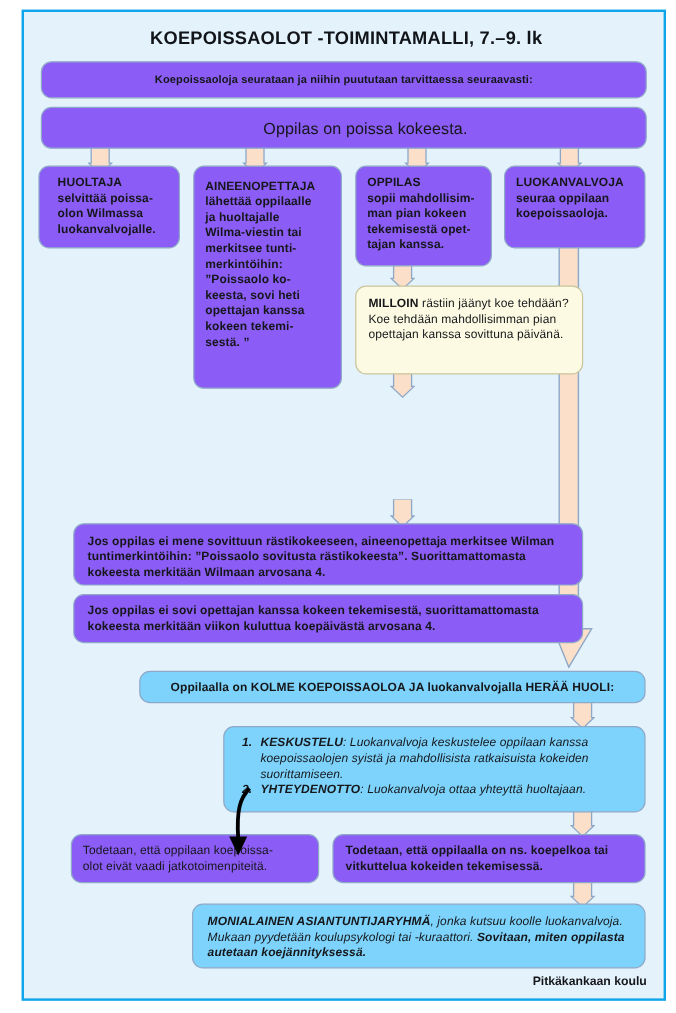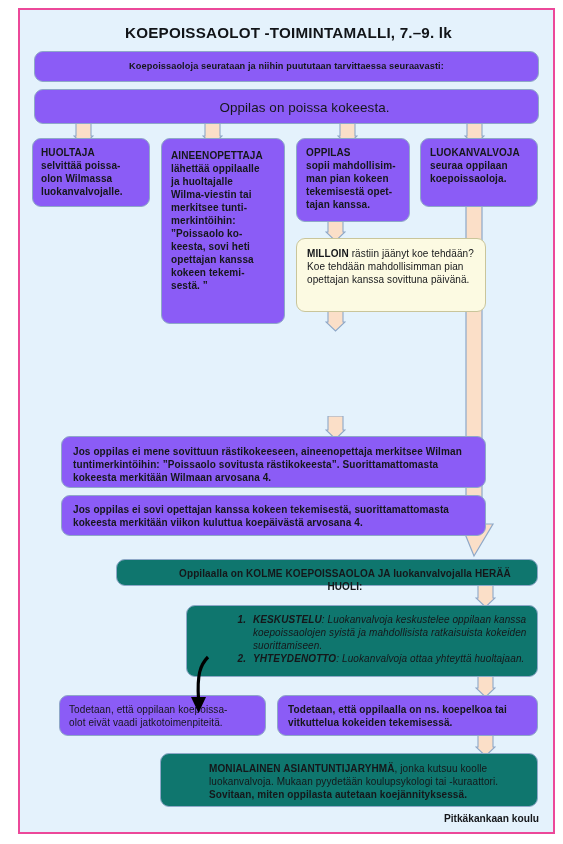--- a/index.html
+++ b/index.html
@@ -14,40 +14,40 @@
     height:844px;
     background:#ffffff;
     overflow:hidden;
   }
   
   #frame{
     position:absolute;
     left:18px; top:8px;
     width:537px; height:826px;
     background:#e4f2fc;
-    border:2px solid #ec4899;
+    border:2px solid #0ea5e9;
     box-sizing:border-box;
   }
 
   
   .node{
     position:absolute;
     box-sizing:border-box;
     border:1.4px solid #8ea8c8;
     border-radius:9px;
     background:#fdfdfb;
     color:#15171a;
     font-weight:bold;
     line-height:1.30;
     letter-spacing:.1px;
     z-index:5;
   }
   .node.white{background:#8b5cf6;}
   .node.cream{background:#fcfae2;border-color:#c9c59a;}
-  .node.peach{background:#0f766e;border-color:#8ea8c8;padding-left:36px;}
+  .node.peach{background:#7dd3fc;border-color:#8ea8c8;}
   .node .pad{padding:6px 8px;}
 
   .title{
     position:absolute;
     left:0; top:14px; width:537px;
     text-align:center;
     font-size:15.2px;
     font-weight:bold;
     color:#111418;
     letter-spacing:.2px;
@@ -124,21 +124,21 @@
         <polygon points="3,0 18,0 18,14 20,14 10.5,23 1,14 3,14" fill="#fbdfc8" stroke="#8ea8c8" stroke-width="1.1"></polygon>
       </svg>
     </div>
     <div class="barrow" style="left:444px; top:112px; width:21px; height:24px;">
       <svg width="21" height="24" viewBox="0 0 21 24">
         <polygon points="3,0 18,0 18,14 20,14 10.5,23 1,14 3,14" fill="#fbdfc8" stroke="#8ea8c8" stroke-width="1.1"></polygon>
       </svg>
     </div>
 
     <div class="node white" style="left:12px; top:128px; width:118px; height:69px;">
-      <div class="pad t10" style="padding:7px 8px;">
+      <div class="pad t10" style="padding:7px 15px;">
         <div>HUOLTAJA</div>
         <div style="white-space:pre-line;">selvittää poissa-
 olon Wilmassa
 luokanvalvojalle.</div>
       </div>
     </div>
 
     <div class="node white" style="left:141px; top:128px; width:124px; height:186px;">
       <div class="pad t10" style="padding:10px 9px;">
         <div>AINEENOPETTAJA</div>
@@ -256,21 +256,21 @@
     <div class="node white" style="left:257px; top:685px; width:261px; height:41px;">
       <div class="pad t10" style="padding:7px 10px;">Todetaan, että oppilaalla on ns. koepelkoa tai vitkuttelua kokeiden tekemisessä.</div>
     </div>
 
     <div class="barrow" style="left:455px; top:723px; width:21px; height:24px;">
       <svg width="21" height="24" viewBox="0 0 21 24">
         <polygon points="3,0 18,0 18,14 20,14 10.5,23 1,14 3,14" fill="#fbdfc8" stroke="#8ea8c8" stroke-width="1.1"></polygon>
       </svg>
     </div>
 
-    <div class="node peach" style="left:140px; top:743px; width:378px; height:54px;">
+    <div class="node peach" style="left:140px; top:743px; width:378px; height:54px;font-style:italic;">
       <div class="pad t10" style="padding:8px 12px;">
         <span>MONIALAINEN ASIANTUNTIJARYHMÄ</span><span class="lite">, jonka kutsuu koolle luokanvalvoja. Mukaan pyydetään koulupsykologi tai -kuraattori. </span><span>Sovitaan, miten oppilasta autetaan koejännityksessä.</span>
       </div>
     </div>
 
     <div class="footer">Pitkäkankaan koulu</div>
 
   </div>
 </div>
 

